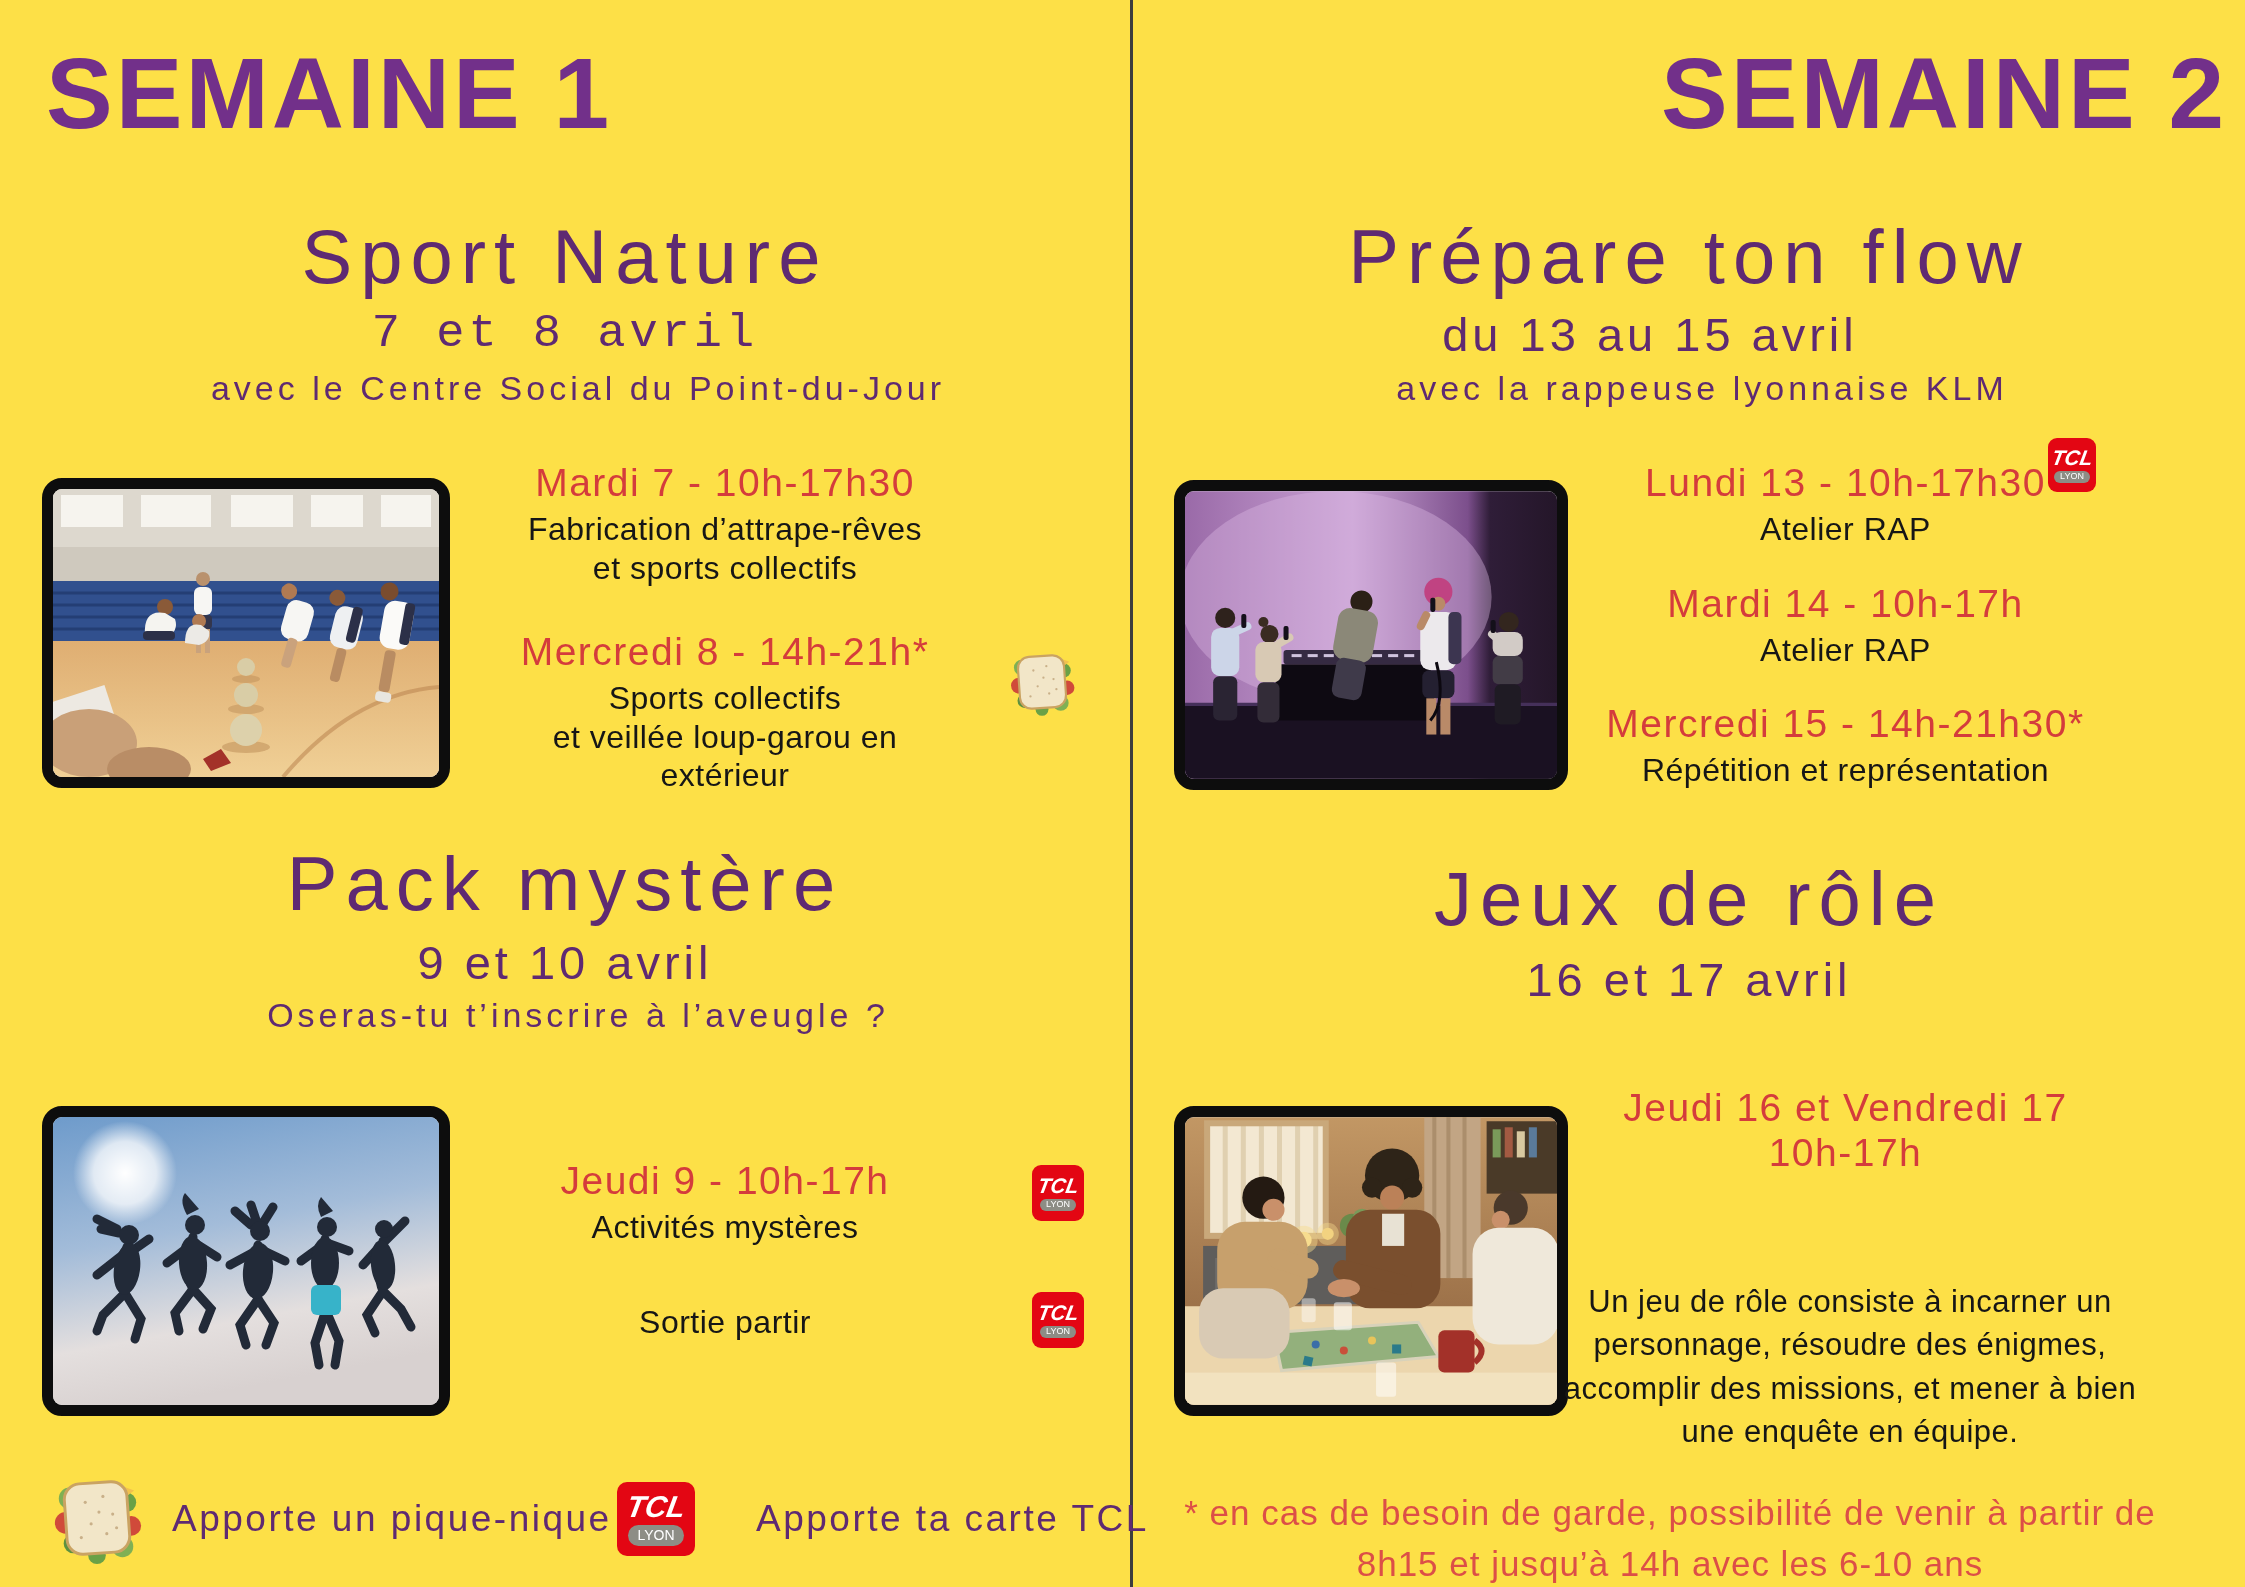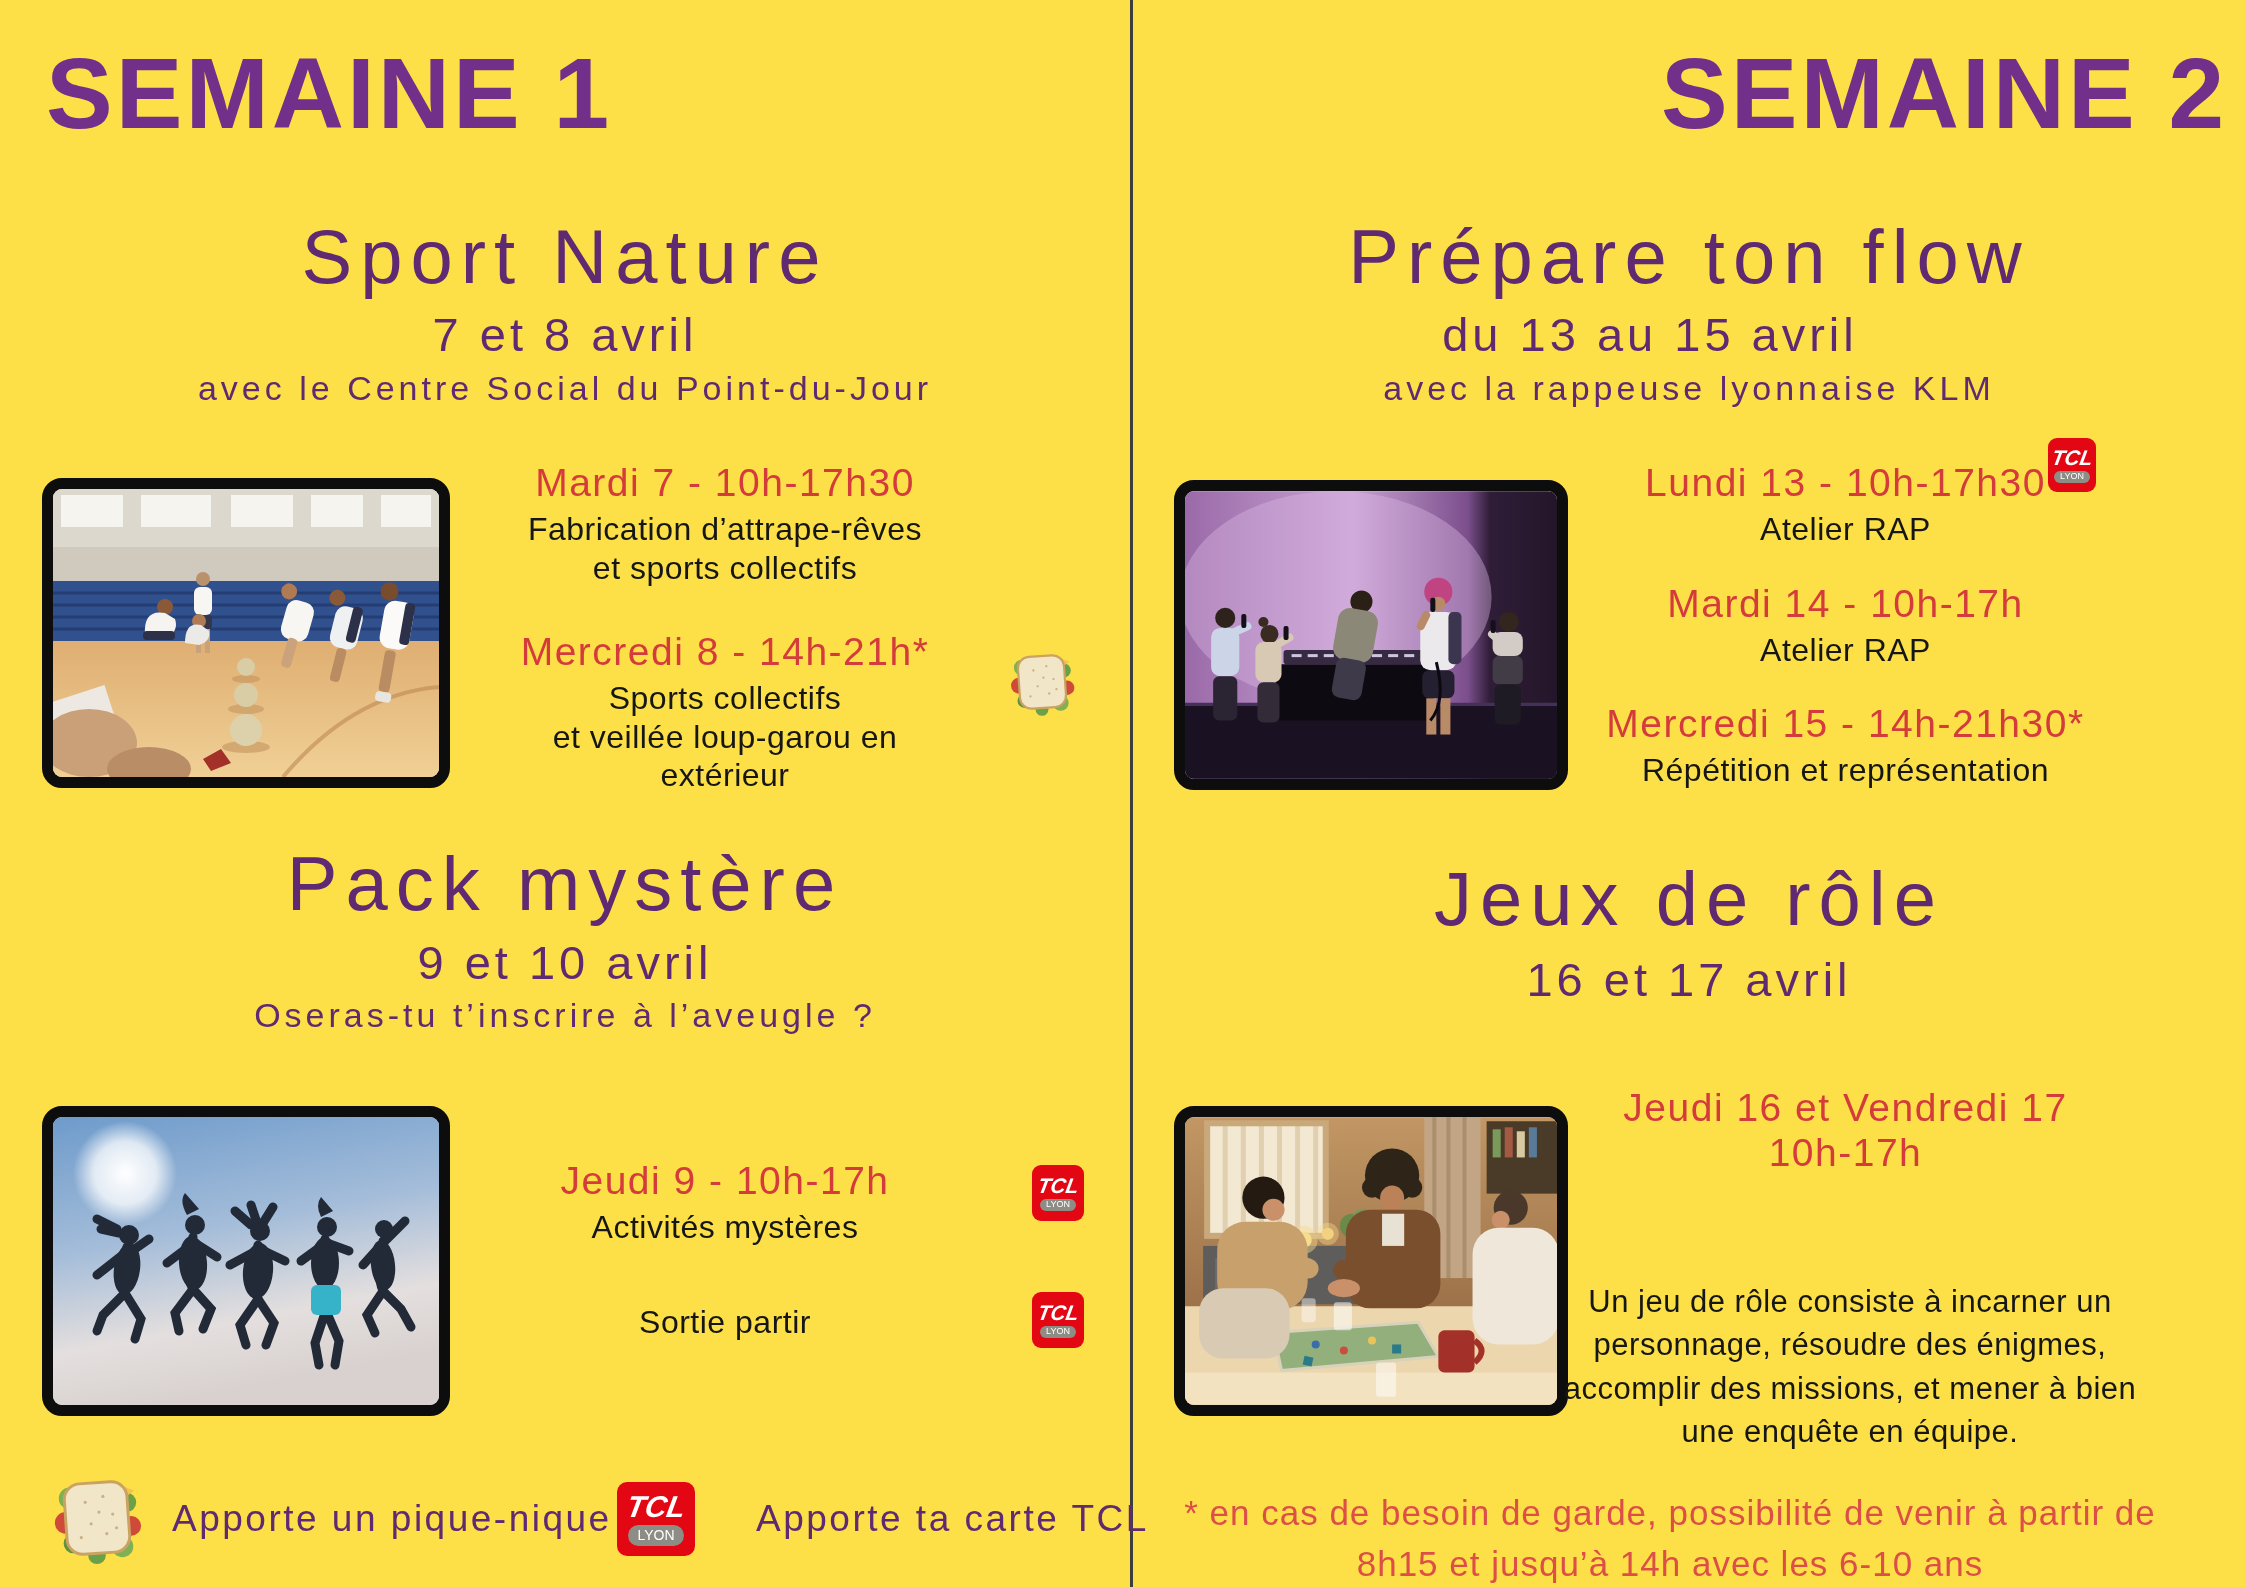--- a/index.html
+++ b/index.html
@@ -7,21 +7,21 @@
     position:relative;width:2245px;height:1587px;background:#fde047;
     font-family:"Liberation Sans", sans-serif;color:#161616;overflow:hidden;
   }
   .abs{position:absolute;}
   .center{text-align:center;}
   .week-heading{
     font-size:100px;font-weight:bold;letter-spacing:3px;color:#72308a;white-space:nowrap;
   }
   .script-title{font-size:76px;font-weight:400;letter-spacing:8px;color:#5f2a72;white-space:nowrap;}
   .dates{font-size:47px;letter-spacing:4px;color:#5f2a72;margin-top:10px;white-space:nowrap;}
-  .subtitle{font-size:34px;letter-spacing:4px;color:#5f2a72;margin-top:14px;white-space:nowrap;}
+  .subtitle{font-size:34px;letter-spacing:4px;color:#5f2a72;margin-top:14px;white-space:nowrap;padding-left:13px;}
   .day{font-size:39px;line-height:1.16;letter-spacing:1.5px;color:#d43c3c;white-space:pre-line;}
   .desc{font-size:32px;line-height:1.2;letter-spacing:0.5px;color:#161616;white-space:pre-line;margin-top:5px;}
   .session{margin-bottom:42px;}
   .para{font-size:31px;line-height:1.4;color:#161616;white-space:pre-line;letter-spacing:0.5px;}
   .footnote{font-size:35px;line-height:1.45;letter-spacing:1px;color:#dc4f47;white-space:pre-line;}
   .footer-label{font-size:37px;letter-spacing:2.5px;color:#5f2a72;white-space:nowrap;}
   .divider{background:#3d3d3d;width:3px;height:100%;top:0;}
   .photo{
     border:11px solid #0d0d0d;border-radius:20px;overflow:hidden;background:#ddd;
     box-sizing:content-box;
@@ -46,21 +46,21 @@
 
 <div class="page">
 
   <div class="abs divider" style="left:1130px;"></div>
 
   <div>
 
     <div class="abs week-heading" style="left:46px;top:36px;">SEMAINE 1</div>
 
     <div class="abs center script-title" style="left:0;width:1130px;top:213px;">Sport Nature</div>
-    <div class="abs center dates" style="left:0;width:1130px;top:297px;">7 et 8 avril</div>
+    <div class="abs center dates" style="left:0;width:1130px;top:297px;font-family:Liberation Mono, monospace;">7 et 8 avril</div>
     <div class="abs center subtitle" style="left:0;width:1130px;top:355px;">avec le Centre Social du Point-du-Jour</div>
 
     <div class="abs photo" style="left:42px;top:478px;width:386px;height:288px;">
       <svg viewBox="0 0 386 288" width="386" height="288">
         <defs>
           <linearGradient id="floorG" x1="0" y1="0" x2="0" y2="1">
             <stop offset="0" stop-color="#dfae72"></stop>
               <stop offset="1" stop-color="#f0d096"></stop>
           </linearGradient>
         </defs>

